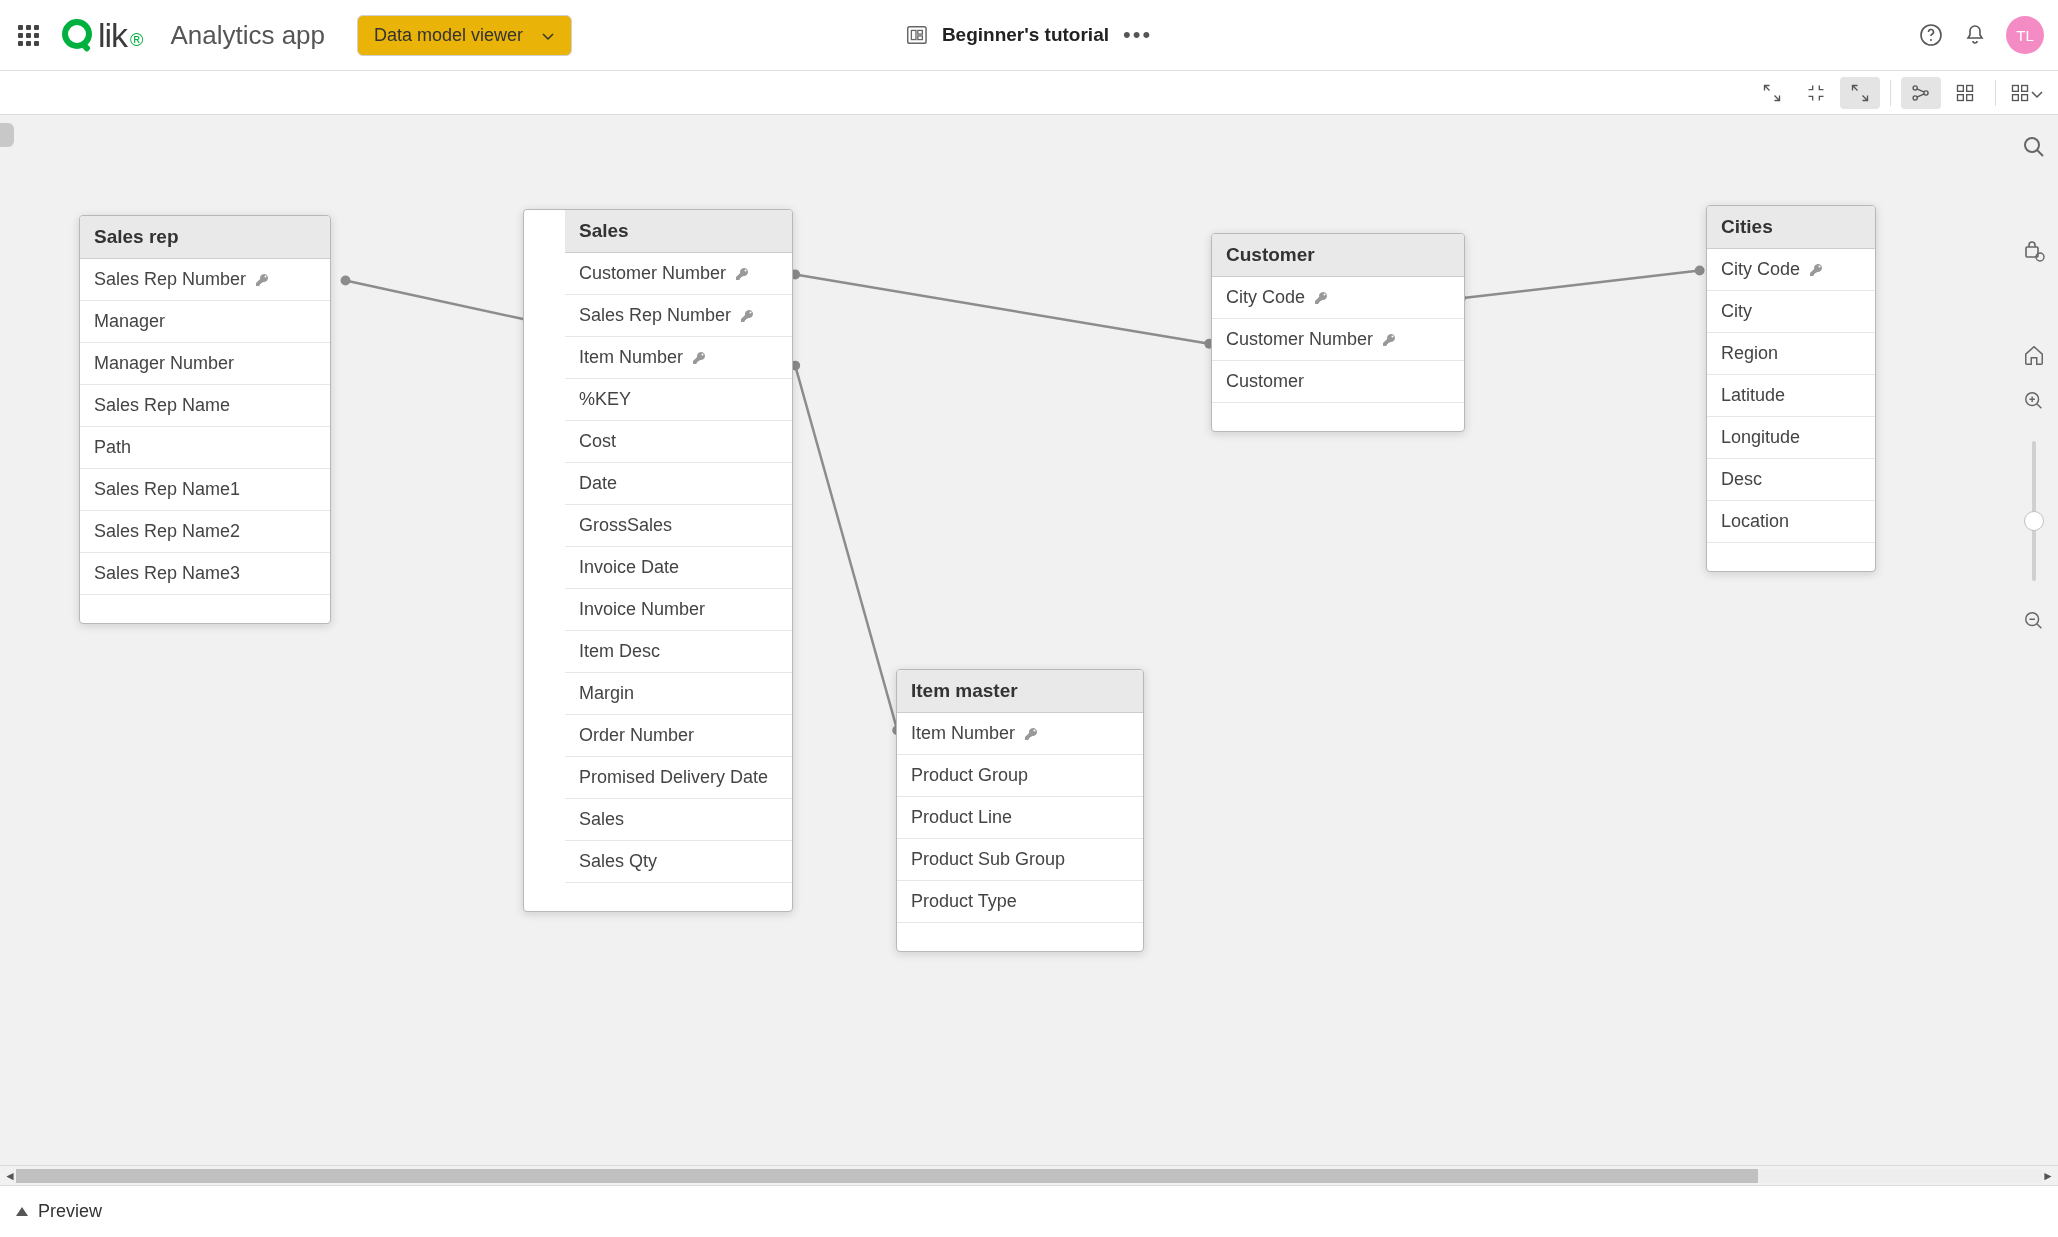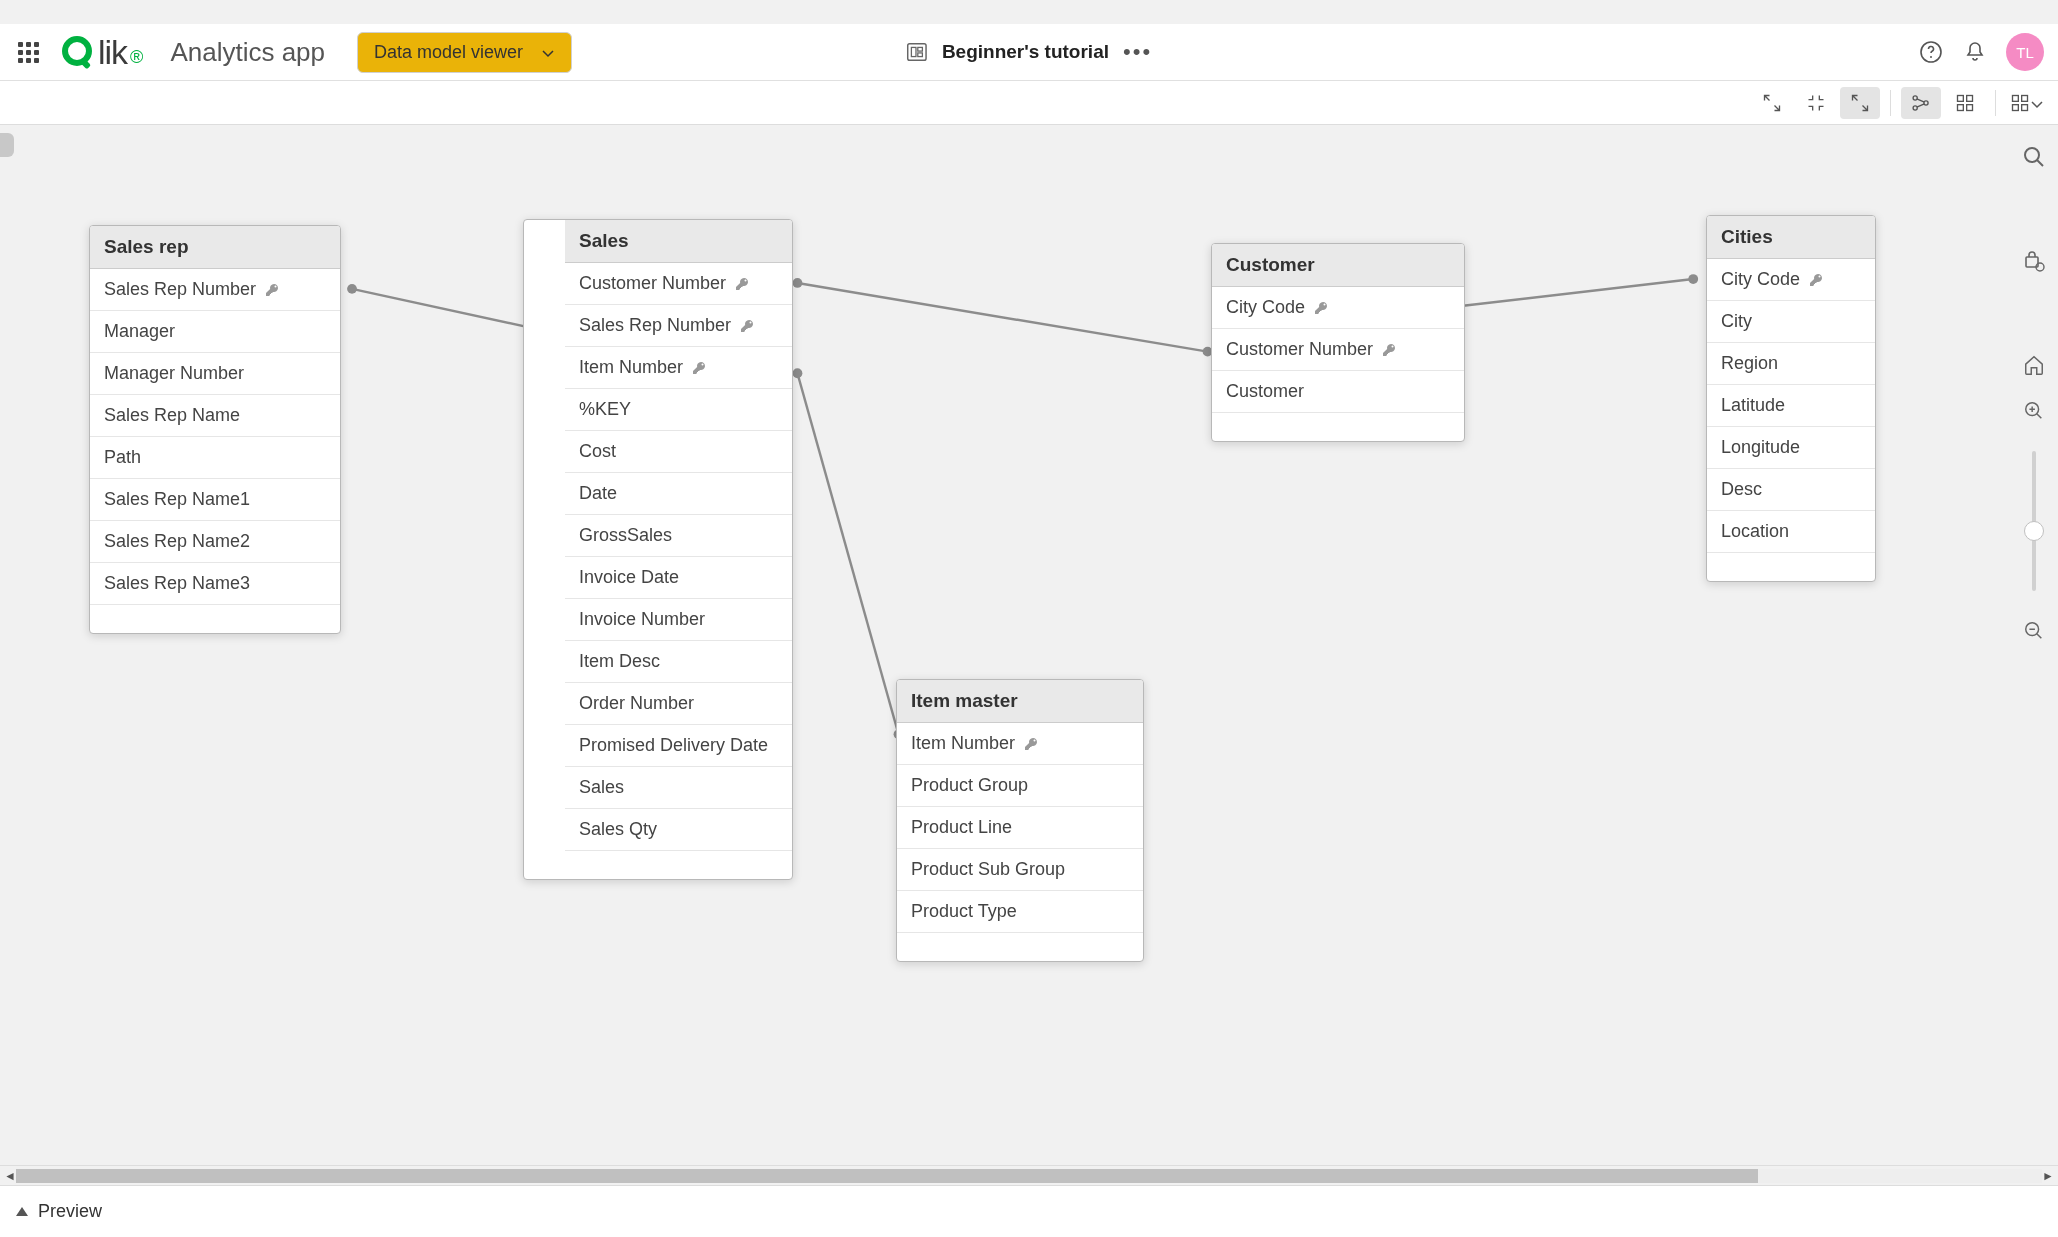--- a/index.html
+++ b/index.html
@@ -1,20 +1,20 @@
 <!DOCTYPE html>
 <html><head>
 <meta charset="utf-8">
 <style>
   * { box-sizing: border-box; margin: 0; padding: 0; }
   html, body { width: 100%; height: 100%; font-family: "Segoe UI", Arial, sans-serif; color: #333; }
   body { display: flex; flex-direction: column; background: #f1f1f1; }
 
   
-  .topbar { height: 57px; background: #fff; border-bottom: 1px solid #e0e0e0; display: flex; align-items: center; padding: 17px 14px; position: relative; z-index: 20; margin-top: 24px; }
+  .topbar { height: 71px; background: #fff; border-bottom: 1px solid #e0e0e0; display: flex; align-items: center; padding: 17px 14px; position: relative; z-index: 20; }
   .topbar-left { display: flex; align-items: center; gap: 18px; }
   .apps-grid { width: 28px; height: 28px; display: grid; grid-template-columns: repeat(3,5px); grid-template-rows: repeat(3,5px); gap: 3px; align-content: center; justify-content: center; cursor: pointer; }
   .apps-grid span { width: 5px; height: 5px; background: #444; border-radius: 1px; }
   .logo { display:flex; align-items:center; gap:2px; font-size:34px; font-weight:400; color:#3b3b3b; letter-spacing:-1px; }
   .logo-q { color:#00b140; font-weight:700; }
   .logo-q svg { display:block; }
   .app-title { font-size: 26px; color:#555; margin-left:10px; }
   .view-selector { margin-left: 14px; display:flex; align-items:center; gap:18px; border:1px solid #d0d0d0; border-radius:6px; padding:9px 16px; background:#eab308; cursor:pointer; font-size:18px; color:#333; }
   .chev { width:14px; height:14px; }
   .center-group { position:absolute; left:50%; transform:translateX(-50%); display:flex; align-items:center; gap:14px; }
@@ -239,21 +239,21 @@
         <circle cx="793" cy="161" r="5" fill="#8c8c8c"></circle>
         <circle cx="1211" cy="231" r="5" fill="#8c8c8c"></circle>
         <line x1="793" y1="253" x2="896" y2="621" stroke="#8c8c8c" stroke-width="2.5"></line>
         <circle cx="793" cy="253" r="5" fill="#8c8c8c"></circle>
         <circle cx="896" cy="621" r="5" fill="#8c8c8c"></circle>
         <line x1="1465" y1="185" x2="1706" y2="157" stroke="#8c8c8c" stroke-width="2.5"></line>
         <circle cx="1465" cy="185" r="5" fill="#8c8c8c"></circle>
         <circle cx="1706" cy="157" r="5" fill="#8c8c8c"></circle>
       </svg>
 
-  <div class="table-card" style="left: 89px; top: 100px; width: 252px;">
+  <div class="table-card" style="left: 79px; top: 100px; width: 252px;">
         <div class="table-header">Sales rep</div>
         <div class="field-row">
           <span>Sales Rep Number</span>
           <svg viewBox="0 0 16 16" class="key-icon">
             <use href="#i-key"></use>
           </svg>
         </div>
         <div class="field-row">
           <span>Manager</span>
         </div>
@@ -310,20 +310,23 @@
           <span>GrossSales</span>
         </div>
         <div class="field-row">
           <span>Invoice Date</span>
         </div>
         <div class="field-row">
           <span>Invoice Number</span>
         </div>
         <div class="field-row">
           <span>Item Desc</span>
+        </div>
+        <div class="field-row">
+          <span>Margin</span>
         </div>
         <div class="field-row">
           <span>Order Number</span>
         </div>
         <div class="field-row">
           <span>Promised Delivery Date</span>
         </div>
         <div class="field-row">
           <span>Sales</span>
         </div>

